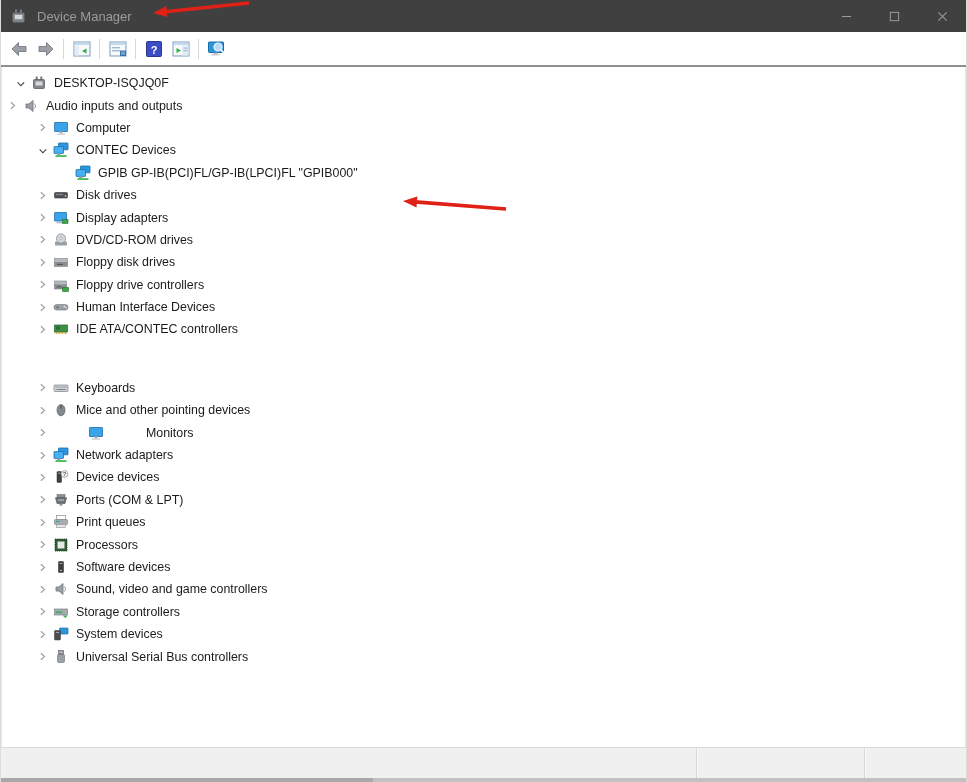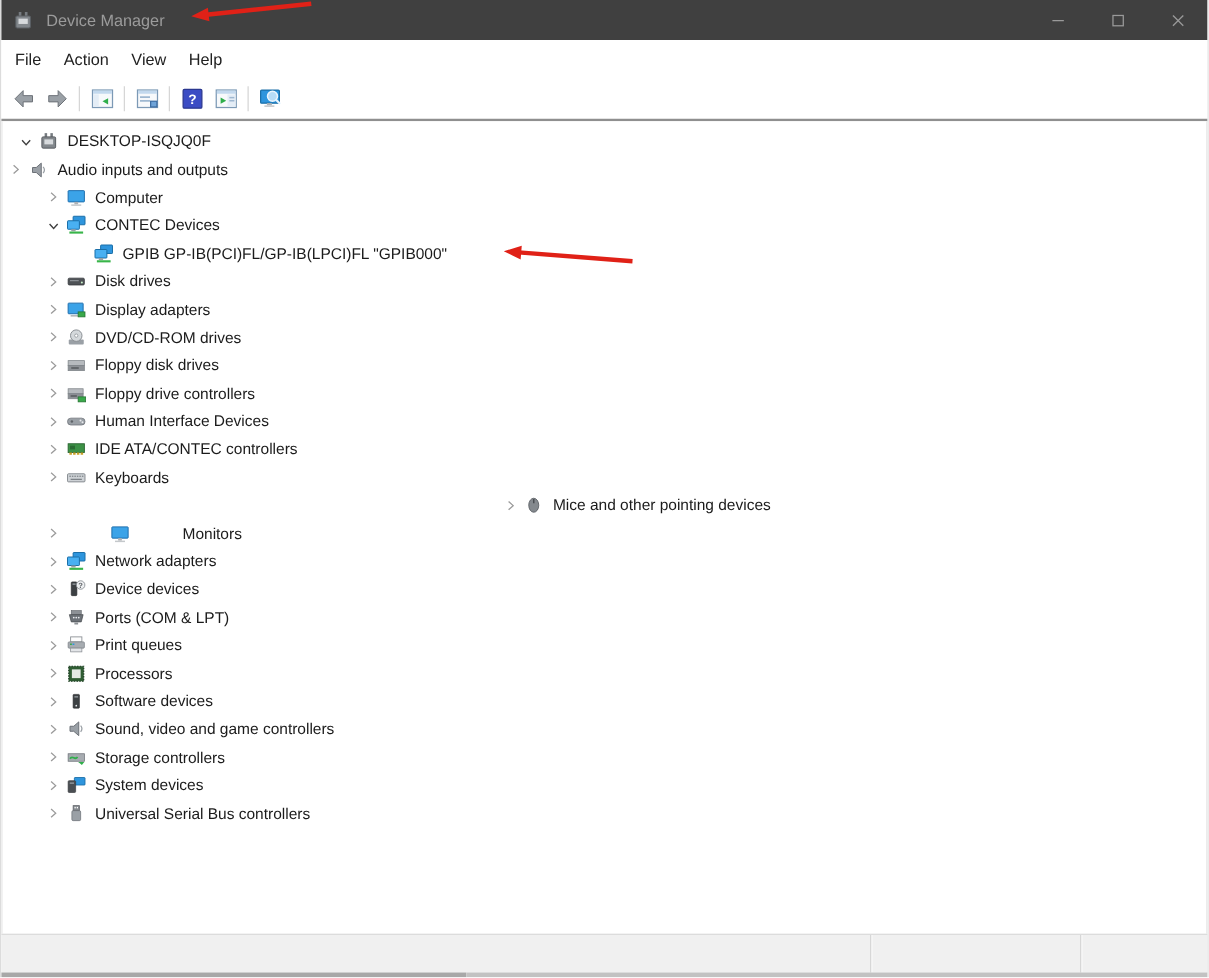--- a/index.html
+++ b/index.html
@@ -86,26 +86,20 @@
           <span class="cap-glyph">
             <svg viewBox="0 0 12 12">
               <line x1="1.5" y1="1.5" x2="10.5" y2="10.5" stroke="#9a9a9a" stroke-width="1.1"></line>
               <line x1="10.5" y1="1.5" x2="1.5" y2="10.5" stroke="#9a9a9a" stroke-width="1.1"></line>
             </svg>
           </span>
         </button>
       </div>
   </div>
 
-  <div class="menubar">
-      <div class="menu-item">File</div>
-      <div class="menu-item">Action</div>
-      <div class="menu-item">View</div>
-      <div class="menu-item">Help</div>
-    </div>
 
   <div class="toolbar">
       <button class="tool-btn">
         <span class="tool-glyph">
           <svg viewBox="0 0 20 20">
             <path d="M9.5 3.5 L3 10 L9.5 16.5 L9.5 12.5 L17 12.5 L17 7.5 L9.5 7.5 Z" fill="#9aa0a6" stroke="#6d7278" stroke-width="0.8"></path>
           </svg>
         </span>
       </button>
       <button class="tool-btn">
@@ -353,21 +347,21 @@
               <rect x="1.5" y="4" width="13" height="7" fill="#3c9146" stroke="#26622e" stroke-width="0.7"></rect>
               <rect x="3" y="5.5" width="4" height="3" fill="#2a6b33"></rect>
               <rect x="2.5" y="11" width="2" height="1.8" fill="#c9a227"></rect>
               <rect x="5.5" y="11" width="2" height="1.8" fill="#c9a227"></rect>
               <rect x="8.5" y="11" width="2" height="1.8" fill="#c9a227"></rect>
               <rect x="11.5" y="11" width="2" height="1.8" fill="#c9a227"></rect>
             </svg>
           </span>
           <span class="tree-label">IDE ATA/CONTEC controllers</span>
         </div>
-        <div class="tree-row" style="padding-left: 30px;">
+        <div class="tree-row" style="padding-left: 30px; margin-top: 36px;">
           <span class="chev">
             <svg viewBox="0 0 16 16">
               <path d="M6 4 L10.5 8 L6 12" fill="none" stroke="#9b9b9b" stroke-width="1.3"></path>
             </svg>
           </span>
           <span class="icon">
             <svg viewBox="0 0 16 16">
               <rect x="1" y="5" width="14" height="6.5" rx="0.8" fill="#ced2d6" stroke="#7e8388" stroke-width="0.7"></rect>
               <g fill="#7e8388">
                 <rect x="2.5" y="6.5" width="1.2" height="1"></rect>
@@ -375,21 +369,21 @@
                 <rect x="6.5" y="6.5" width="1.2" height="1"></rect>
                 <rect x="8.5" y="6.5" width="1.2" height="1"></rect>
                 <rect x="10.5" y="6.5" width="1.2" height="1"></rect>
                 <rect x="12.5" y="6.5" width="1.2" height="1"></rect>
                 <rect x="3.5" y="9" width="9" height="1"></rect>
               </g>
             </svg>
           </span>
           <span class="tree-label">Keyboards</span>
         </div>
-        <div class="tree-row" style="padding-left: 48px; justify-content: center;">
+        <div class="tree-row" style="padding-left: 30px;">
           <span class="chev">
             <svg viewBox="0 0 16 16">
               <path d="M6 4 L10.5 8 L6 12" fill="none" stroke="#9b9b9b" stroke-width="1.3"></path>
             </svg>
           </span>
           <span class="icon">
             <svg viewBox="0 0 16 16">
               <ellipse cx="8" cy="8.2" rx="4" ry="5.6" fill="#84898e" stroke="#5d6166" stroke-width="0.7"></ellipse>
               <rect x="7.4" y="3.2" width="1.2" height="3.4" fill="#4a4e52"></rect>
             </svg>

